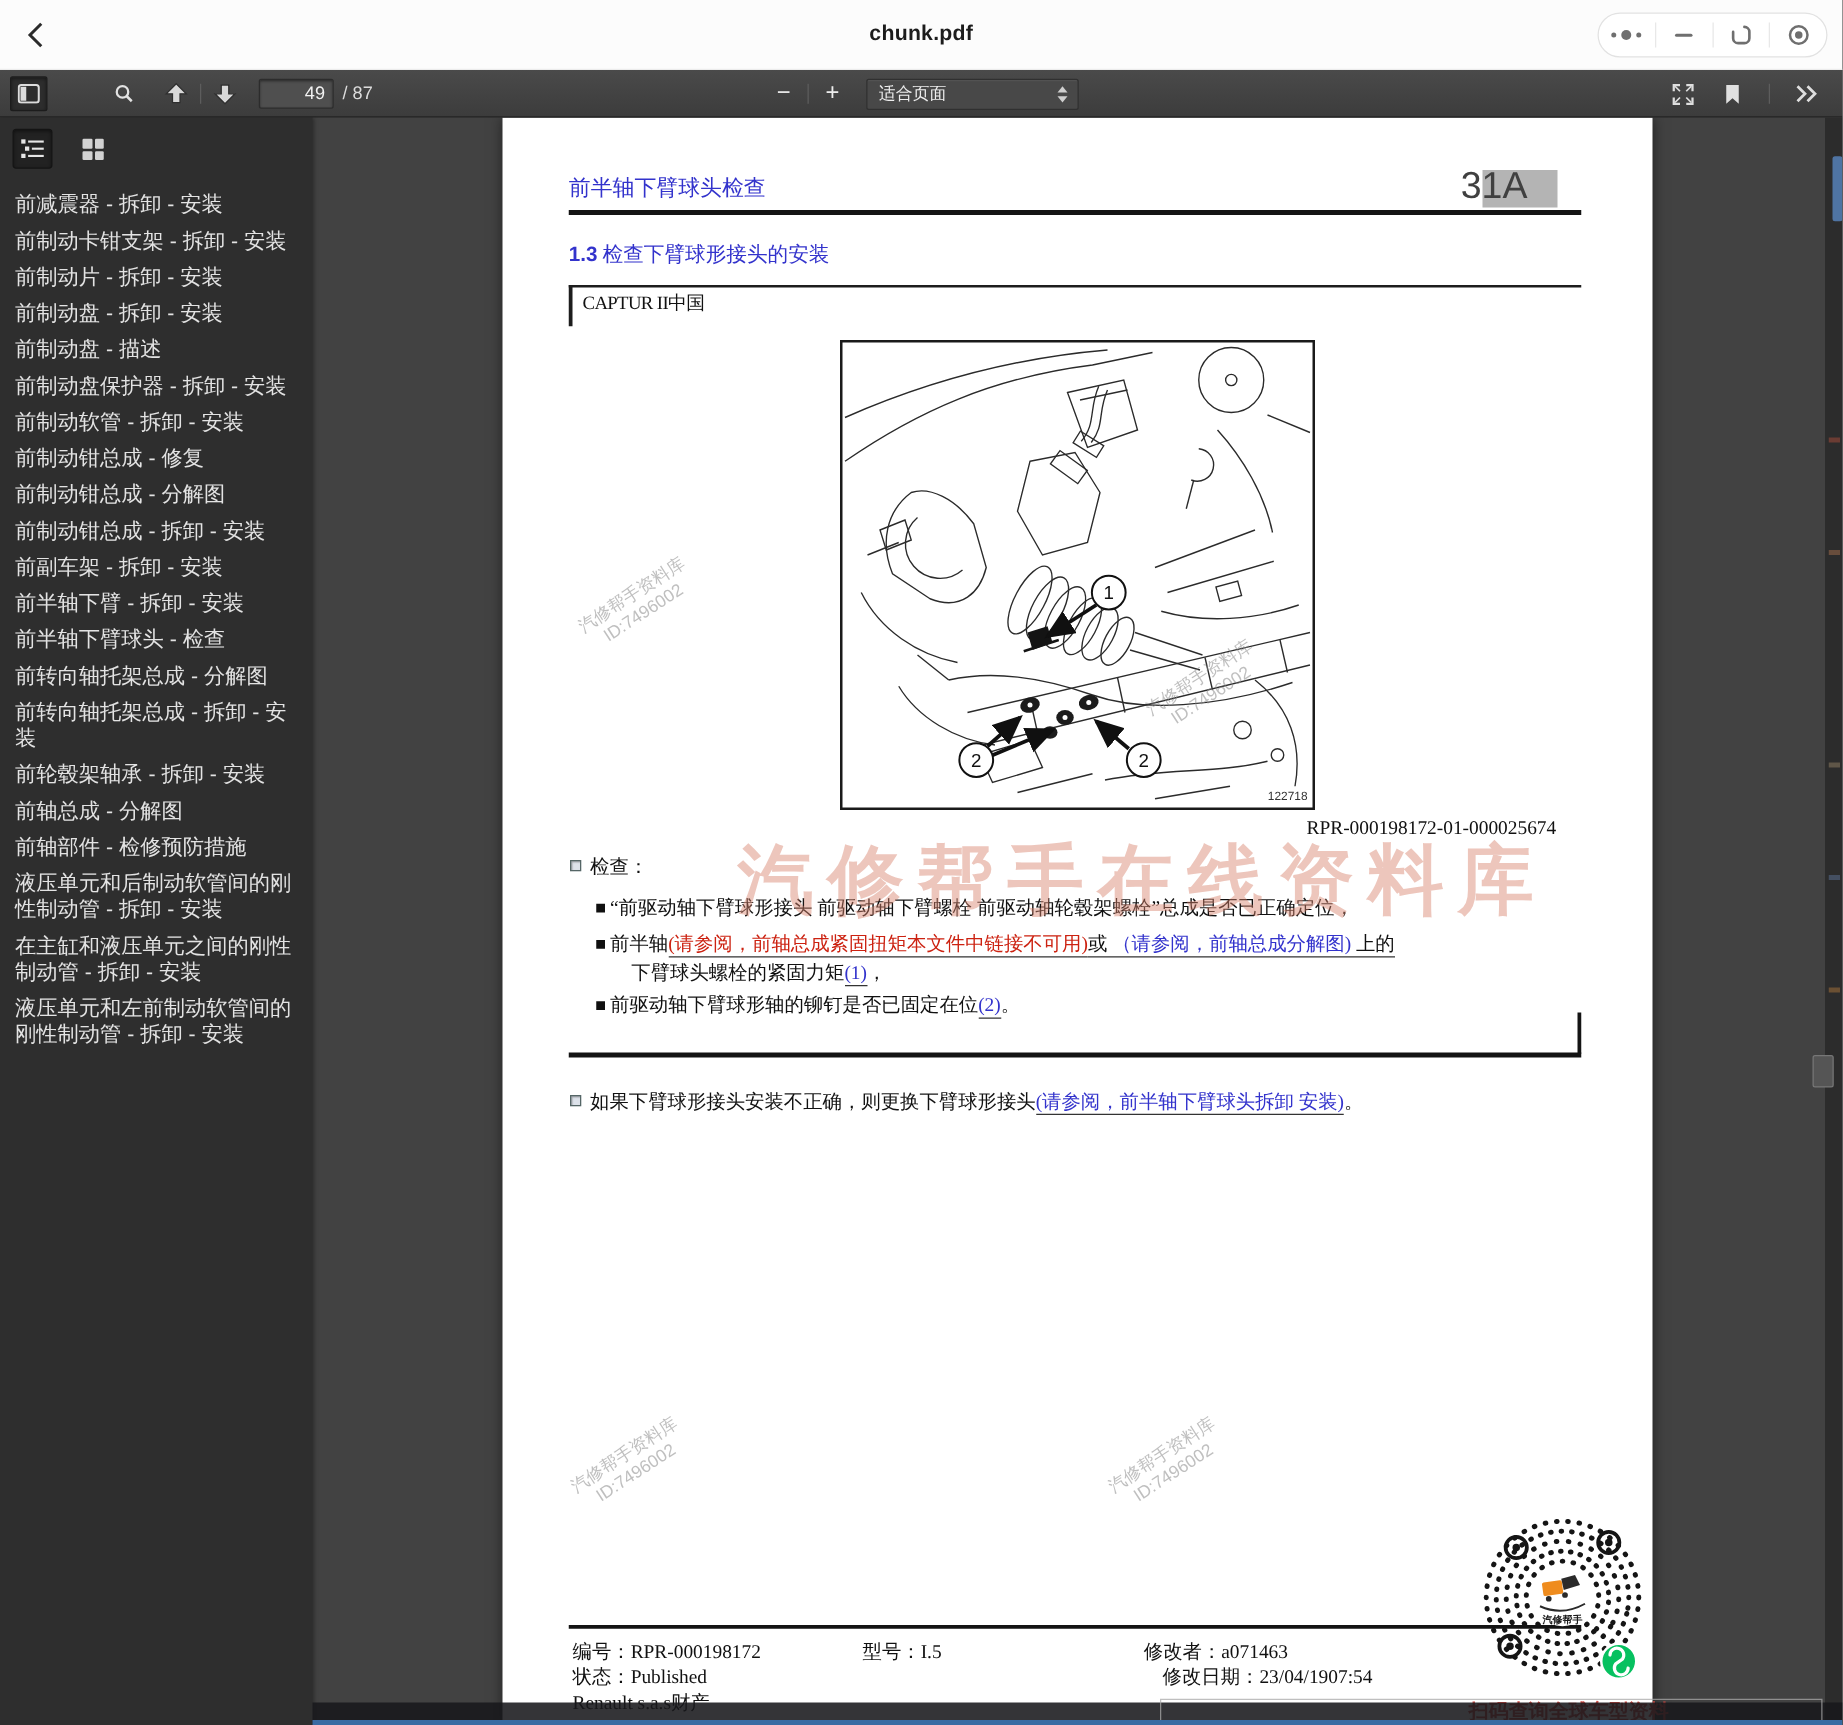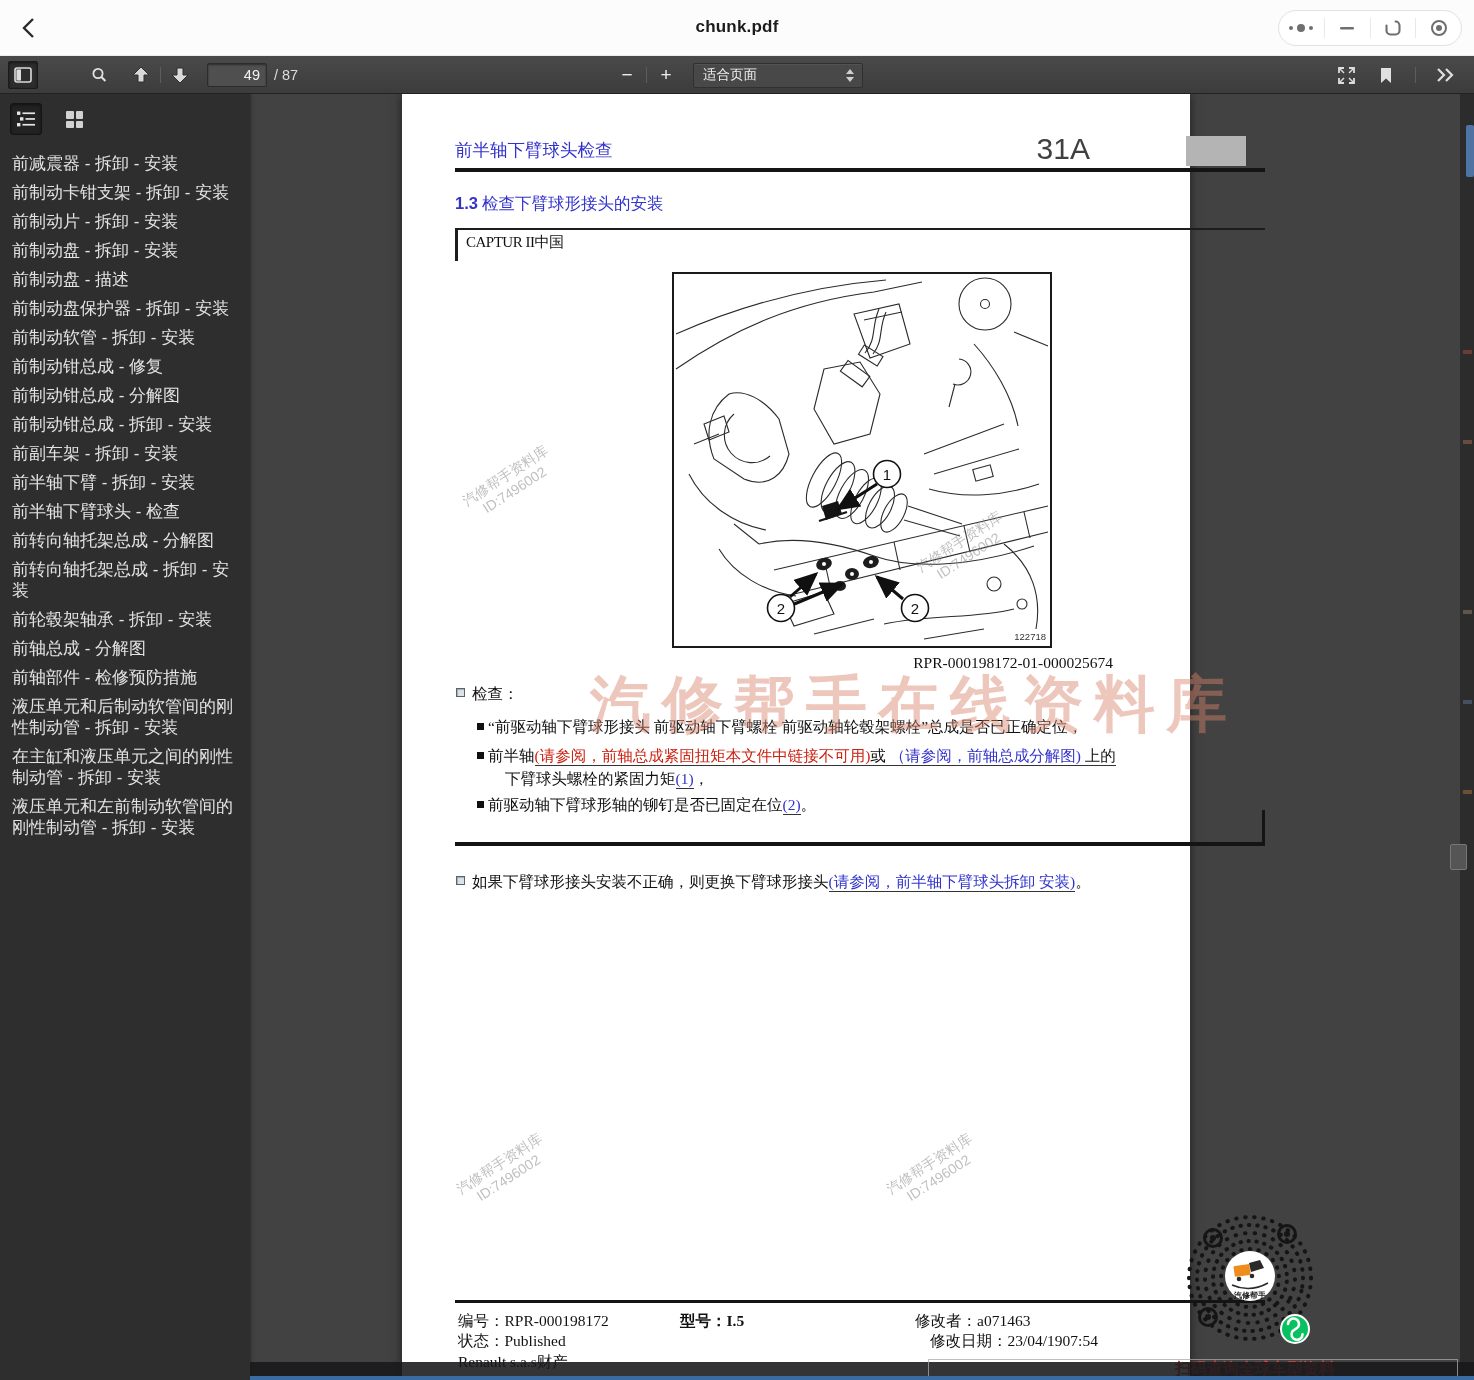--- a/index.html
+++ b/index.html
@@ -53,21 +53,21 @@
   .side-views { display:flex; gap:16px; padding:9px 0 8px 10px; }
   .viewbtn { width:32px; height:32px; display:flex; align-items:center; justify-content:center;
              border-radius:3px; cursor:pointer; }
   .viewbtn.active { background:#222; border:1px solid #141414; box-shadow:inset 0 1px 3px rgba(0,0,0,.5); }
   .toc { list-style:none; padding-top:6px; }
   .toc li { padding:4px 8px 4px 12px; font-size:17px; line-height:21px; color:#e3e3e3; cursor:pointer; }
 
   
   .viewer { position:absolute; left:250px; top:94px; width:1224px; height:1286px;
             background:#424242; overflow:hidden; }
-  .page { position:absolute; left:152px; top:0; width:788px; height:1286px; background:#fff;
+  .page { position:absolute; left:152px; top:0; width:920px; height:1286px; background:#fff;
           box-shadow:0 0 10px rgba(0,0,0,.55); font-family:"Liberation Serif", serif; color:#111; }
 
   .abs { position:absolute; }
   .blue { color:#3333cc; }
   .red  { color:#cc2211; }
   .u-dark { border-bottom:1.5px solid #333; padding-bottom:1px; }
   .pg-text { font-size:15.5px; line-height:23px; }
 
   .hdr-title { left:53px; top:44px; font-size:17.5px; }
   .hdr-code-box { left:784px; top:42px; width:60px; height:30px; background:#b4b4b4; }
@@ -441,21 +441,21 @@
 
       <div class="abs sq-outline" style="left:54px;top:782px;"></div>
       <div class="abs pg-text" style="left:70px;top:776px;width:800px;">
         <span>如果下臂球形接头安装不正确，则更换下臂球形接头</span><span class="blue u-dark">(请参阅，前半轴下臂球头拆卸 安装)</span><span>。</span>
       </div>
 
       <div class="abs foot-rule"></div>
       <div class="abs foot-row" style="left:56px;top:1217px;">
         <span>编号：</span><span>RPR-000198172</span>
       </div>
-      <div class="abs foot-row" style="left:278px;top:1217px;font-weight:bold;">
+      <div class="abs foot-row" style="left:288px;top:1217px;">
         <span>型号：</span><span>I.5</span>
       </div>
       <div class="abs foot-row" style="left:513px;top:1217px;">
         <span>修改者：</span><span>a071463</span>
       </div>
       <div class="abs foot-row" style="left:56px;top:1237px;">
         <span>状态：</span><span>Published</span>
       </div>
       <div class="abs foot-row" style="left:528px;top:1237px;">
         <span>修改日期：</span><span>23/04/1907:54</span>

